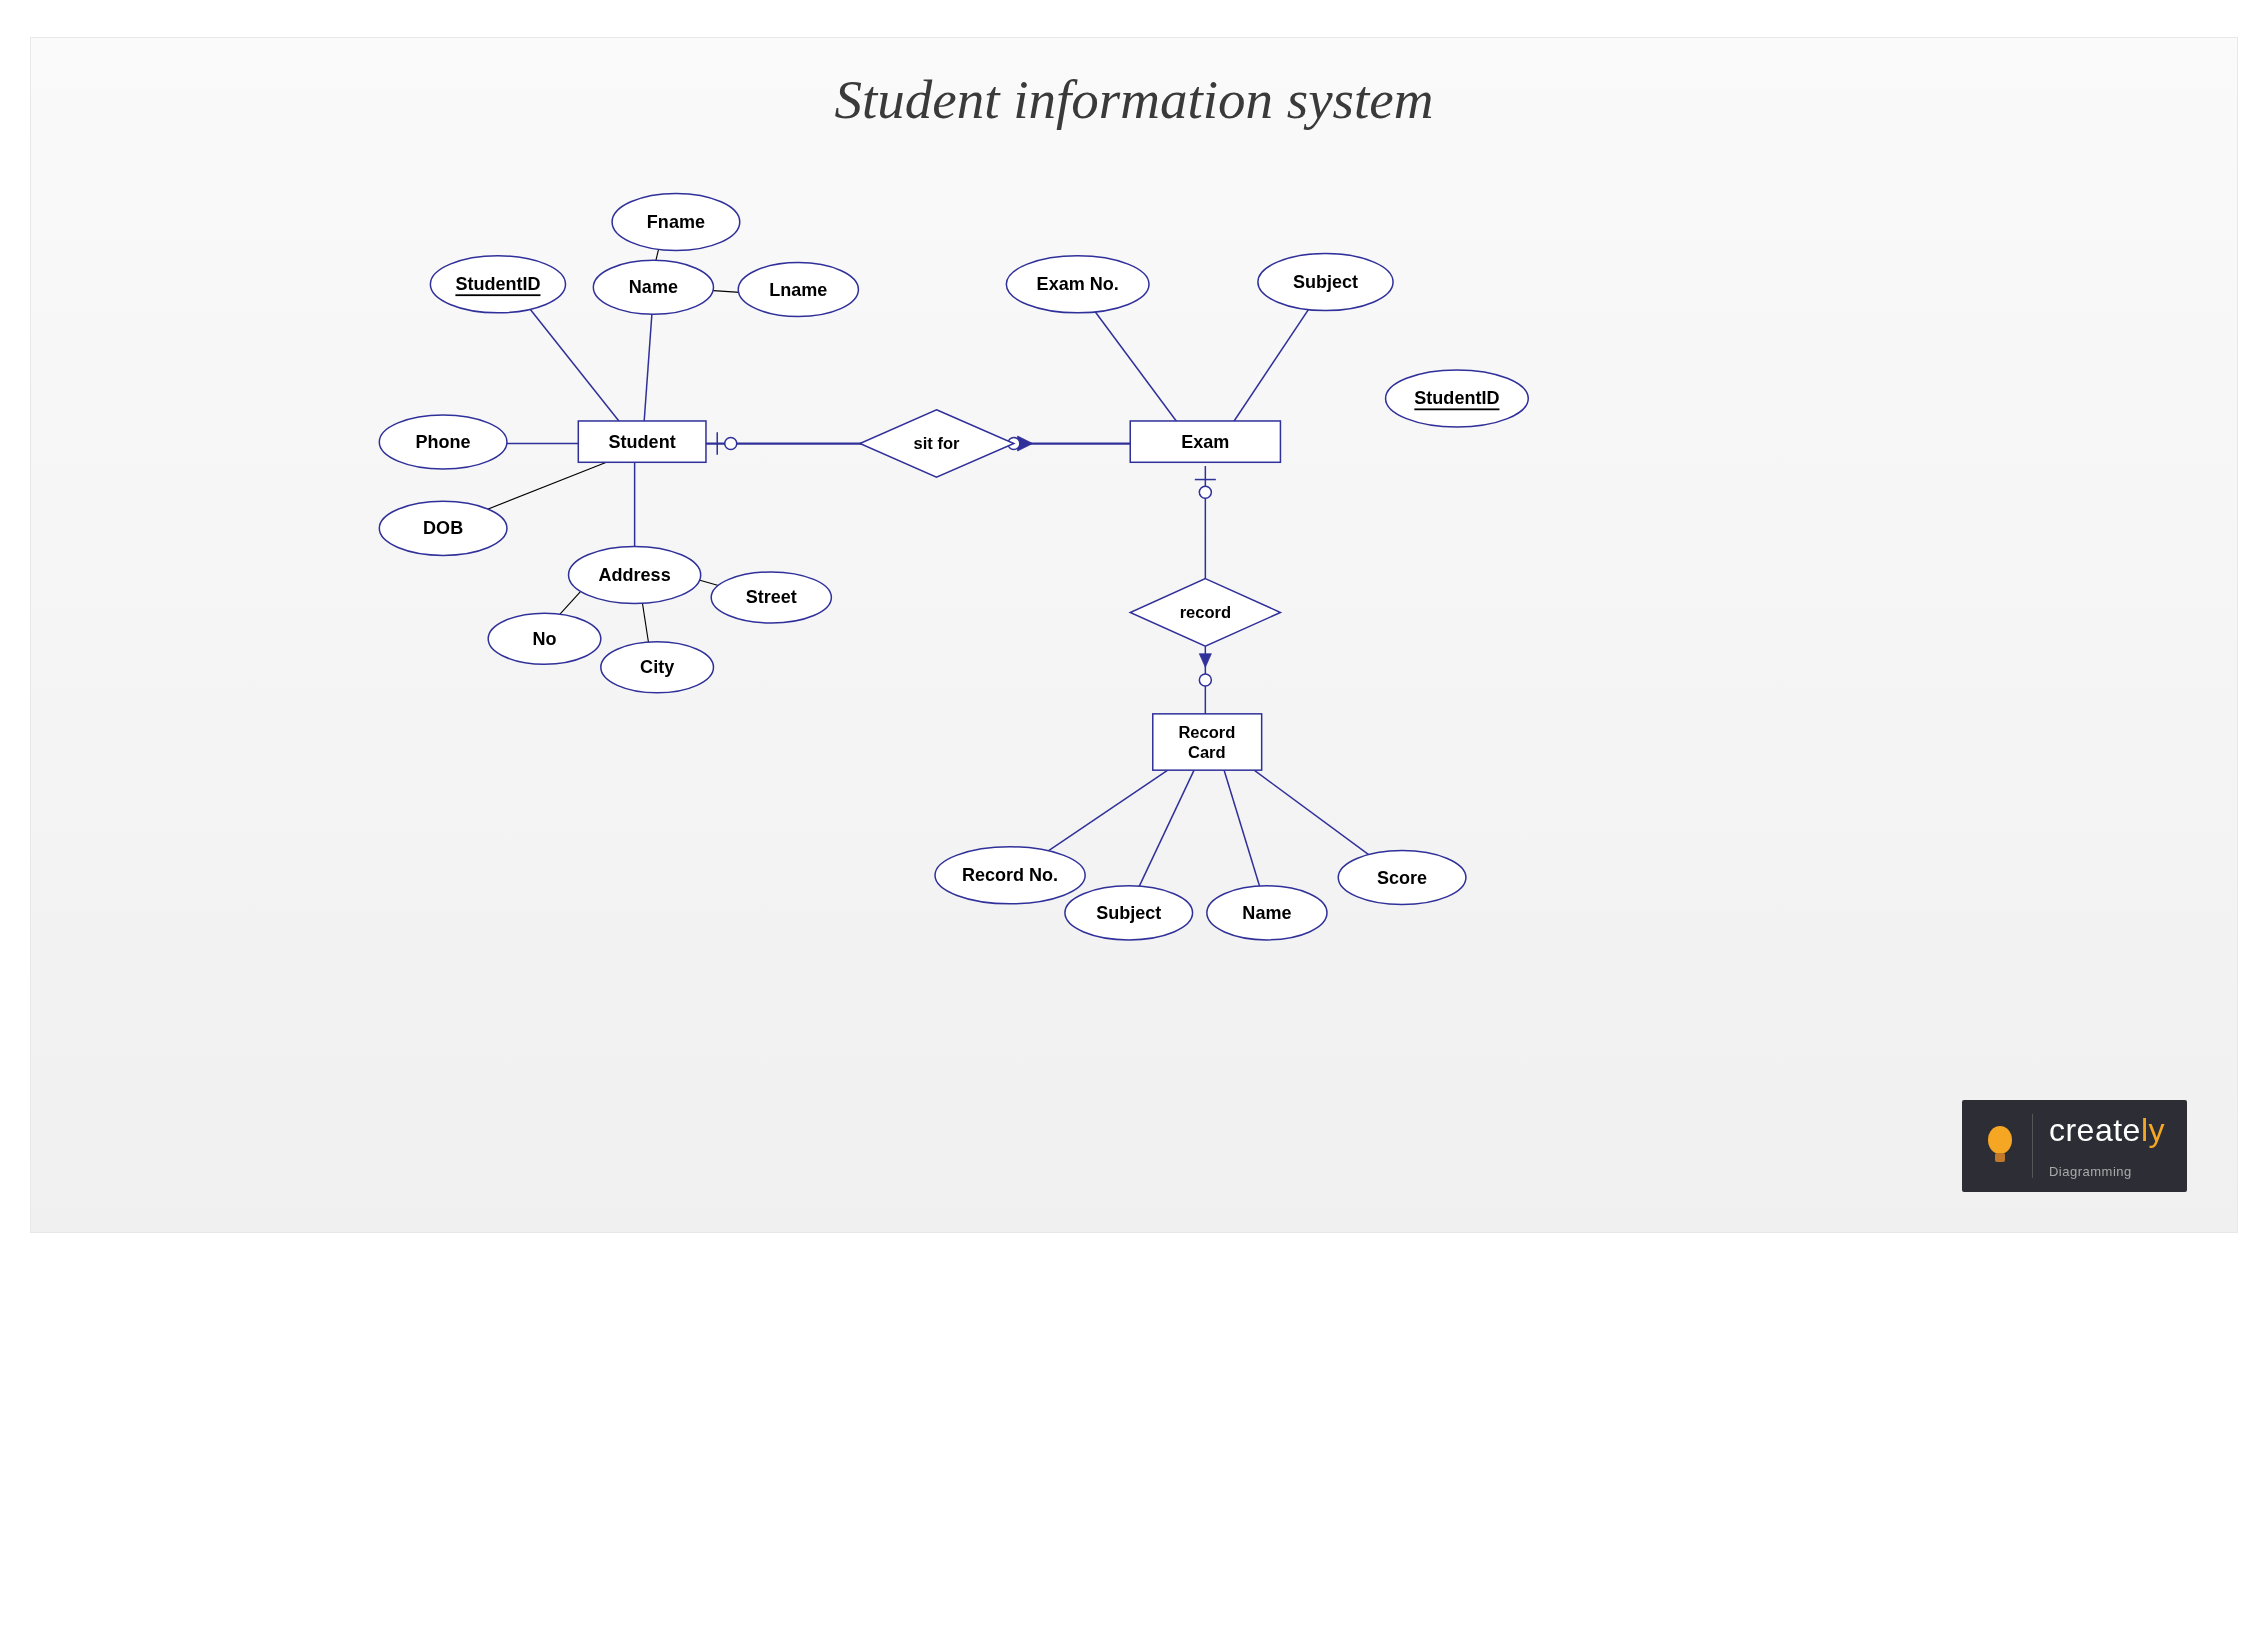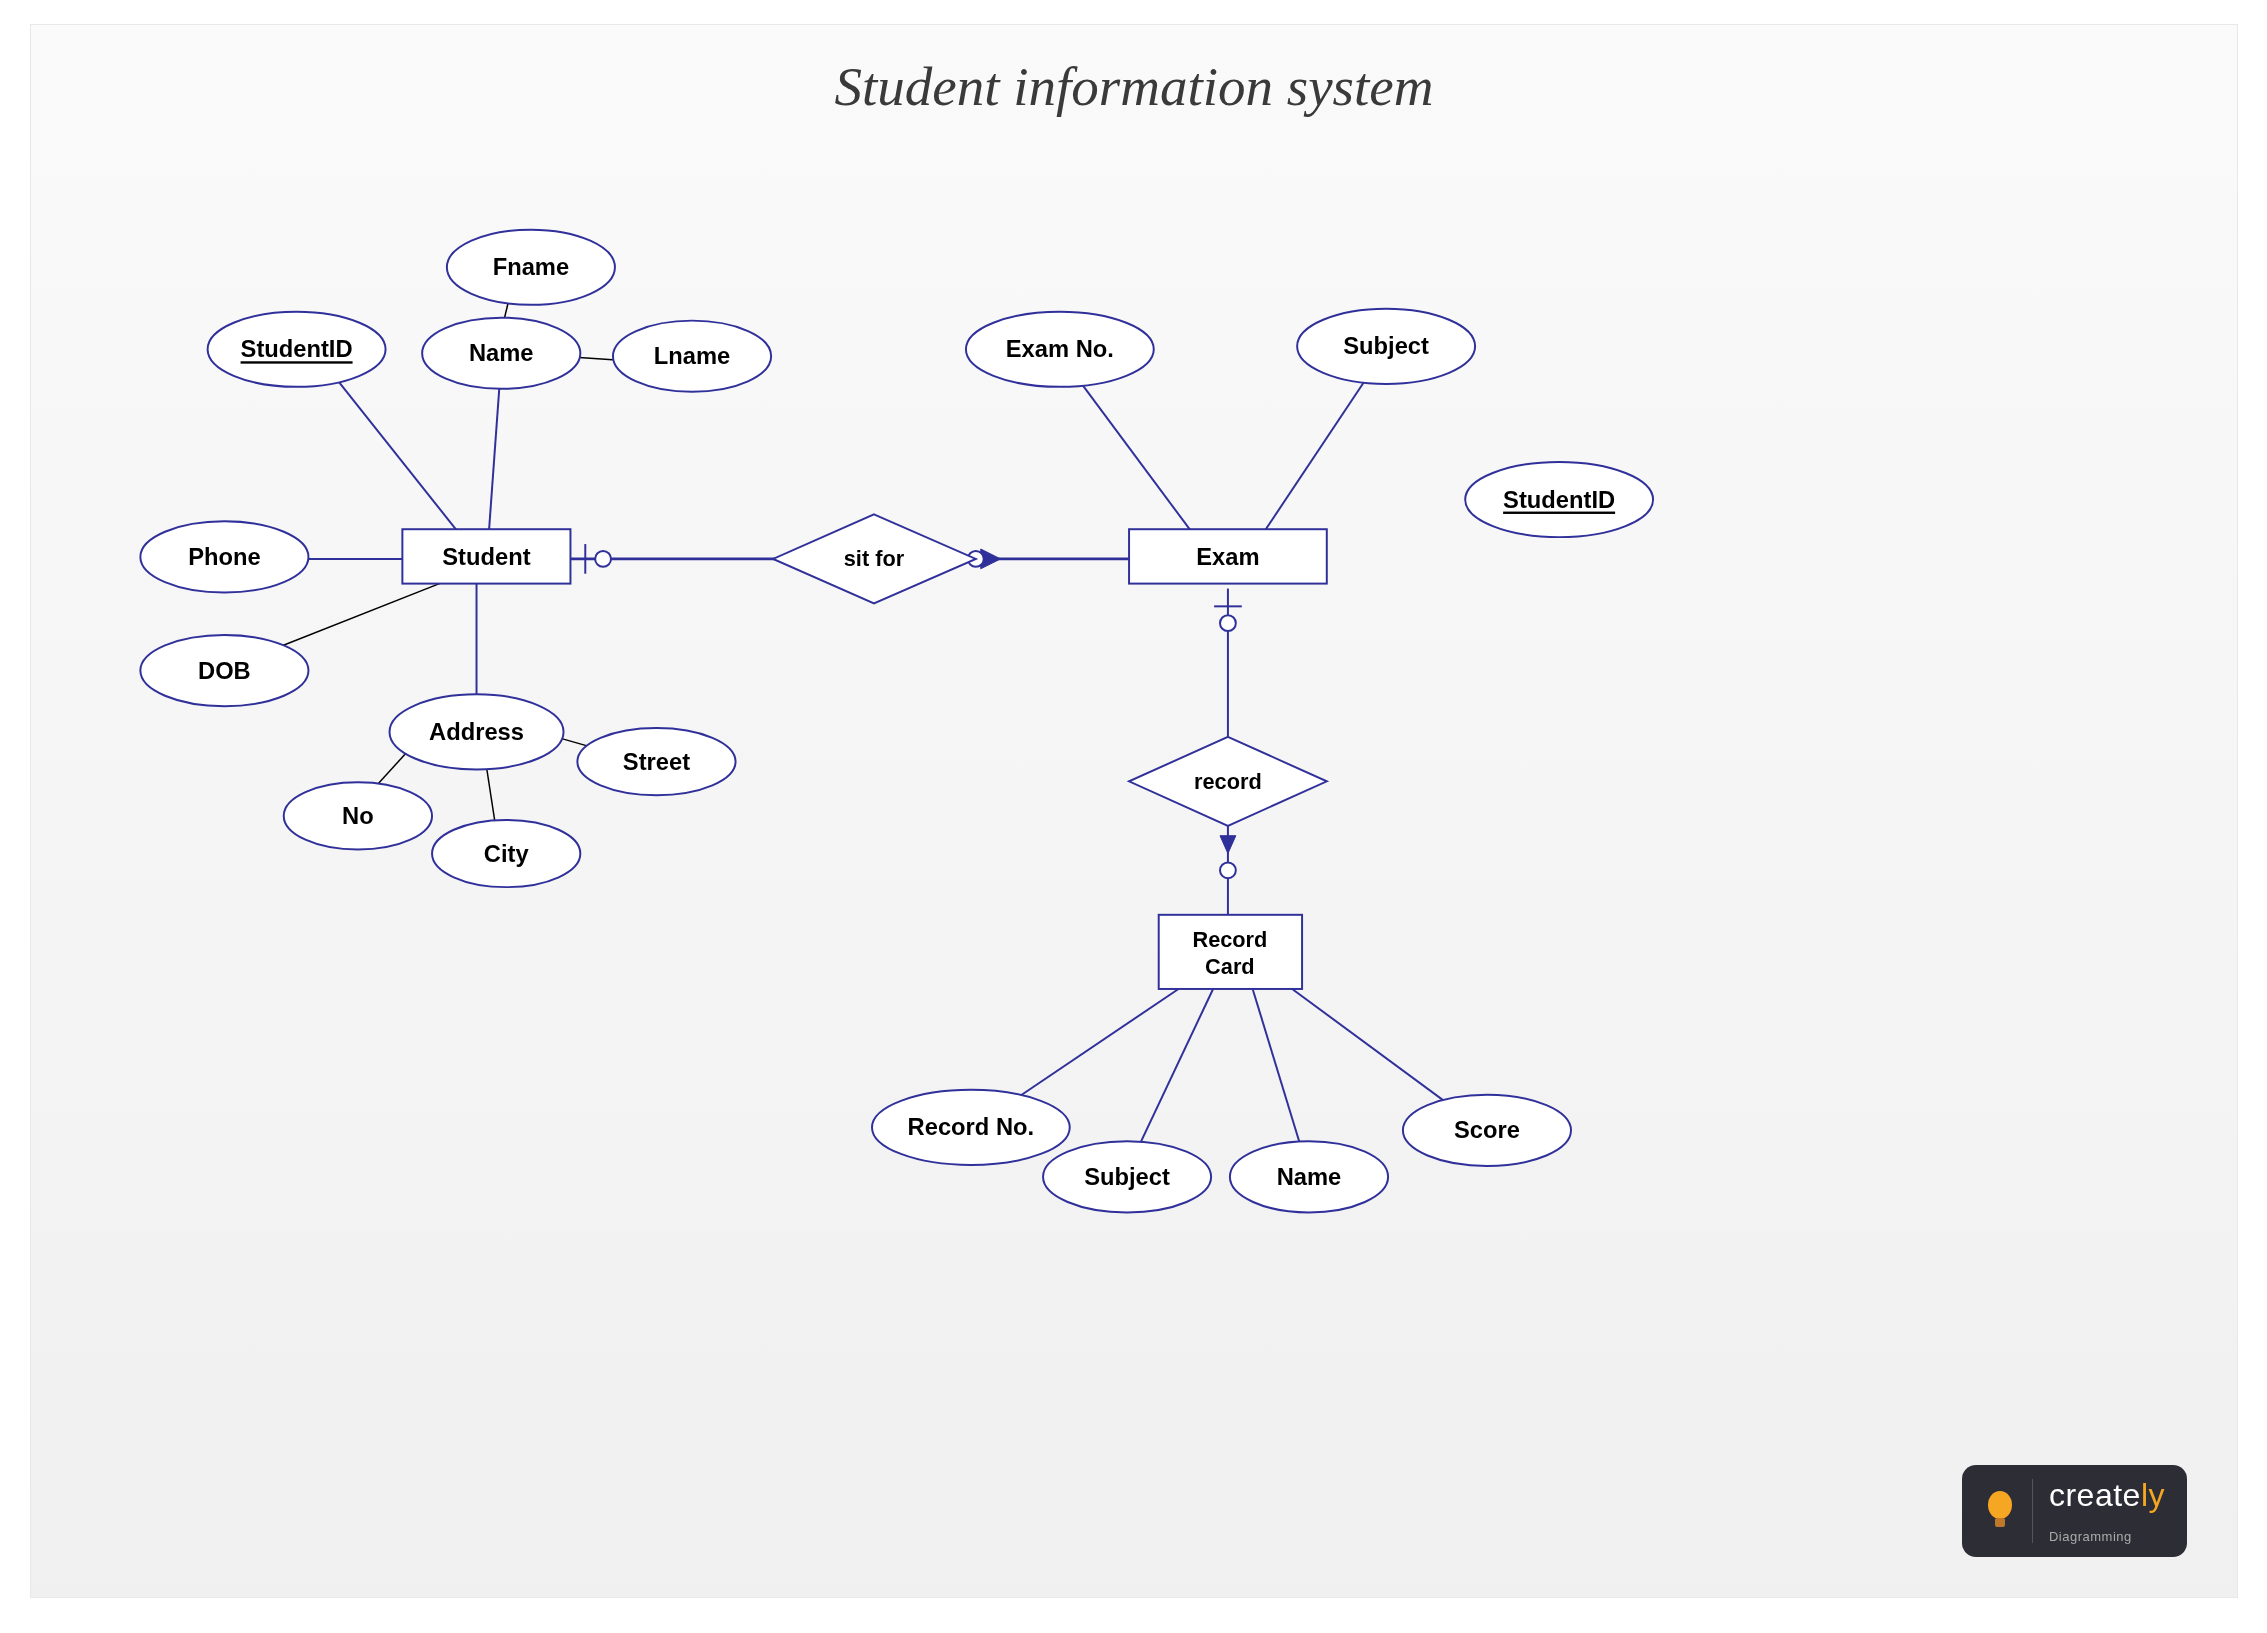--- a/index.html
+++ b/index.html
@@ -6,23 +6,23 @@
     body {
       width: 2267px;
       height: 1634px;
       background: #ffffff;
       font-family: Arial, Helvetica, sans-serif;
       position: relative;
     }
     .canvas {
       position: absolute;
       left: 30px;
-      top: 24px;
+      top: 37px;
       width: 2208px;
-      height: 1574px;
+      height: 1196px;
       background: linear-gradient(to bottom, #fafafa, #f0f0f0);
       border: 1px solid #e8e8e8;
     }
     .title {
       text-align: center;
       font-size: 55px;
       font-style: italic;
       font-weight: 400;
       color: #3a3a3a;
       margin-top: 30px;
@@ -83,21 +83,21 @@
       fill: none;
     }
     .crow-line { stroke: #30309a; stroke-width: 2; fill:none; }
     .crow-circle { stroke: #30309a; stroke-width: 2; fill: #fff; }
     .arrow-head { fill: #30309a; stroke: #30309a; stroke-width:1; }
     .logo {
       position: absolute;
       right: 50px;
       bottom: 40px;
       background: #2d2d35;
-      border-radius: 14px;
+      border-radius: 2px;
       padding: 14px 22px;
       display: flex;
       align-items: center;
       gap: 16px;
     }
     .logo-bulb {
       width: 32px;
       height: 40px;
       position: relative;
       display:flex;

